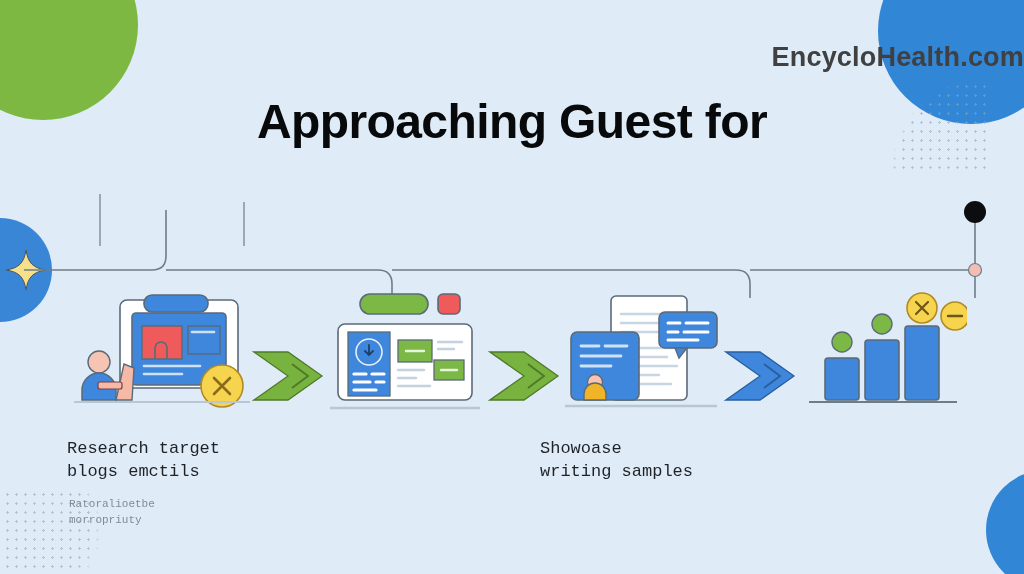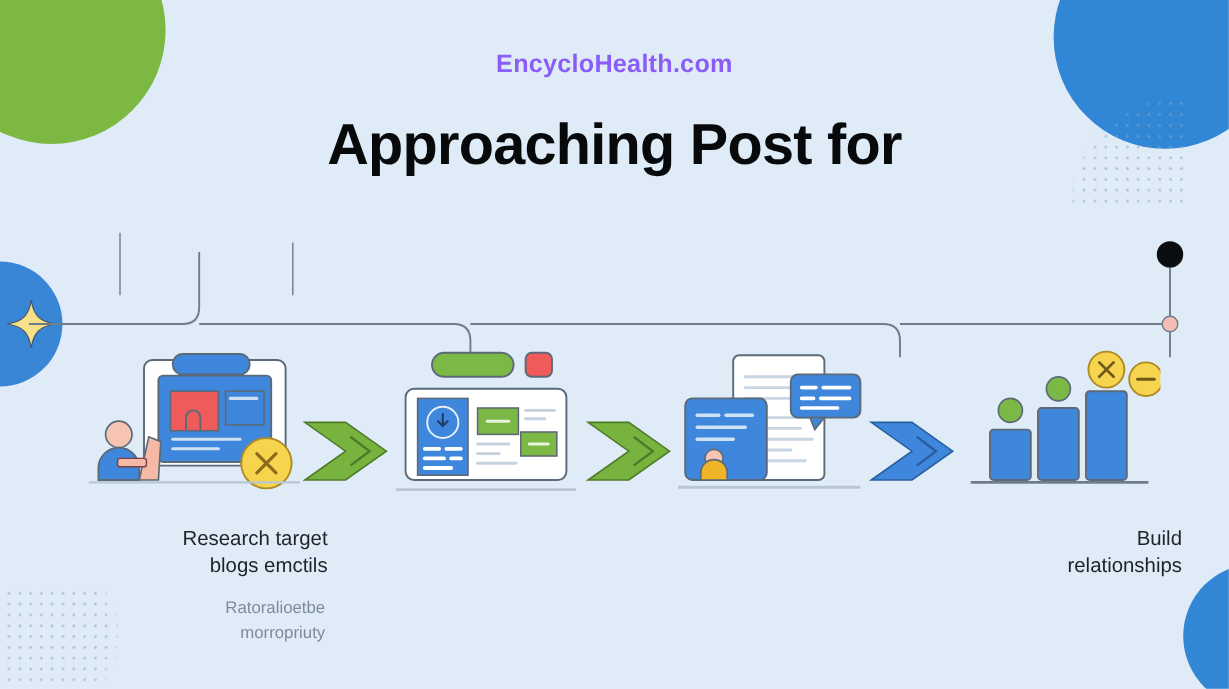--- a/index.html
+++ b/index.html
@@ -25,49 +25,49 @@
     background-size:9px 9px; opacity:.55; }
   .dots-tr { left:872px; top:82px; width:116px; height:92px;
     -webkit-mask-image:radial-gradient(circle at 100% 100%, #000 62%, transparent 66%);
     mask-image:radial-gradient(circle at 100% 100%, #000 62%, transparent 66%); }
   .dots-bl { left:-6px; top:490px; width:120px; height:96px;
     -webkit-mask-image:radial-gradient(circle at 30% 40%, #000 60%, transparent 72%);
     mask-image:radial-gradient(circle at 30% 40%, #000 60%, transparent 72%); }
 
   
   .brand {
-    position:absolute; left:0; right:0; top:42px; text-align:center;
-    font-size:21px; font-weight:700; letter-spacing:.2px; color:#8b5cf6;
+    position:absolute; left:0; right:0; top:42px; text-align:right;
+    font-size:27px; font-weight:700; letter-spacing:.2px; color:#404040;
   }
   .title {
     position:absolute; left:0; right:0; top:92px; text-align:center;
     font-size:48px; line-height:1.24; font-weight:800;
     letter-spacing:-0.6px; color:#08090b;
   }
   .title .l2 { display:block; }
 
   
   .timeline { position:absolute; left:0; top:188px; width:1024px; height:110px; }
 
   
   .steps { position:absolute; left:0; top:286px; width:1024px; height:260px; }
-  .step { position:absolute; top:0; width:230px; text-align:right; }
+  .step { position:absolute; top:0; width:230px; text-align:left;font-family:Liberation Mono, monospace; }
   .step-1 { left:55px; }
   .step-2 { left:293px; }
   .step-3 { left:528px; }
   .step-4 { left:767px; }
 
   .art { height:132px; display:flex; align-items:flex-end; justify-content:center; }
 
   .step-label {
     margin-top:20px; font-size:17px; line-height:1.35;
     font-weight:500; color:#1f2328; padding:0 12px;
   }
   .step-sub {
-    margin-top:12px; font-size:14px; line-height:1.5;
+    margin-top:12px; font-size:11px; line-height:1.5;
     color:#7e8b99; padding:0 14px;
   }
 
   
   .arrow { position:absolute; top:62px; width:78px; height:56px; }
   .arrow-1 { left:252px; }
   .arrow-2 { left:488px; }
   .arrow-3 { left:724px; }
 </style>
 </head>
@@ -81,21 +81,21 @@
   <div class="deco circle-blue-br"></div>
   <div class="deco dots dots-tr"></div>
   <div class="deco dots dots-bl"></div>
 
   <svg class="sparkle" viewBox="0 0 44 44">
     <path d="M22 2 C24 15 29 20 42 22 C29 24 24 29 22 42 C20 29 15 24 2 22 C15 20 20 15 22 2 Z" fill="#f7e08a" stroke="#4a5560" stroke-width="1"></path>
   </svg>
 
   <div class="brand">EncycloHealth.com</div>
   <div class="title">
-    <span>Approaching Post for</span>
+    <span>Approaching Guest for</span>
   </div>
 
   <svg class="timeline" viewBox="0 0 1024 110">
     <g fill="none" stroke="#6f7c8a" stroke-width="1.6">
       <path d="M24 82 H152 Q166 82 166 68 V22"></path>
       <path d="M166 82 H378 Q392 82 392 96 V110"></path>
       <path d="M392 82 H736 Q750 82 750 96 V110"></path>
       <path d="M750 82 H975"></path>
       <path d="M975 30 V110"></path>
       <path d="M100 6 V58" stroke-width="1.2"></path>
@@ -194,39 +194,39 @@
           <g stroke="#ffffff" stroke-width="3" stroke-linecap="round">
             <path d="M105 33 h12"></path>
               <path d="M123 33 h22"></path>
             <path d="M105 42 h10"></path>
               <path d="M121 42 h24"></path>
             <path d="M105 50 h30"></path>
           </g>
           <path d="M2 116 h152" stroke="#b9c6d3" stroke-width="2.4"></path>
         </svg>
       </div>
+      <div class="step-label">Showoase<br>writing samples</div>
     </div>
 
     <div class="step step-4">
       <div class="art">
         <svg width="170" height="128" viewBox="0 0 170 128">
           <rect x="28" y="68" width="34" height="42" rx="3" fill="#3f87dc" stroke="#5b6a78" stroke-width="1.6"></rect>
           <rect x="68" y="50" width="34" height="60" rx="3" fill="#3f87dc" stroke="#5b6a78" stroke-width="1.6"></rect>
           <rect x="108" y="36" width="34" height="74" rx="3" fill="#3f87dc" stroke="#5b6a78" stroke-width="1.6"></rect>
           <circle cx="45" cy="52" r="10" fill="#7cb846" stroke="#5b6a78" stroke-width="1.4"></circle>
           <circle cx="85" cy="34" r="10" fill="#7cb846" stroke="#5b6a78" stroke-width="1.4"></circle>
           <circle cx="125" cy="18" r="15" fill="#f6d44e" stroke="#b08a24" stroke-width="1.6"></circle>
           <path d="M119 12 l12 12 M131 12 l-12 12" stroke="#6f561a" stroke-width="2.2" stroke-linecap="round"></path>
           <circle cx="158" cy="26" r="14" fill="#f6d44e" stroke="#b08a24" stroke-width="1.6"></circle>
           <path d="M151 26 h14" stroke="#6f561a" stroke-width="2.4" stroke-linecap="round"></path>
           <path d="M172 26 h16" stroke="#6f7c8a" stroke-width="1.4"></path>
           <path d="M12 112 h148" stroke="#6f7c8a" stroke-width="2.2"></path>
         </svg>
       </div>
-      <div class="step-label">Build<br>relationships</div>
     </div>
 
     <svg class="arrow arrow-1" viewBox="0 0 78 56">
       <path d="M2 4 L36 4 L70 28 L36 52 L2 52 L36 28 Z" fill="#79b33f" stroke="#4f7a2a" stroke-width="1.3"></path>
       <path d="M40 16 L56 28 L40 40" fill="none" stroke="#4f7a2a" stroke-width="2"></path>
     </svg>
     <svg class="arrow arrow-2" viewBox="0 0 78 56">
       <path d="M2 4 L36 4 L70 28 L36 52 L2 52 L36 28 Z" fill="#79b33f" stroke="#4f7a2a" stroke-width="1.3"></path>
       <path d="M40 16 L56 28 L40 40" fill="none" stroke="#4f7a2a" stroke-width="2"></path>
     </svg>

